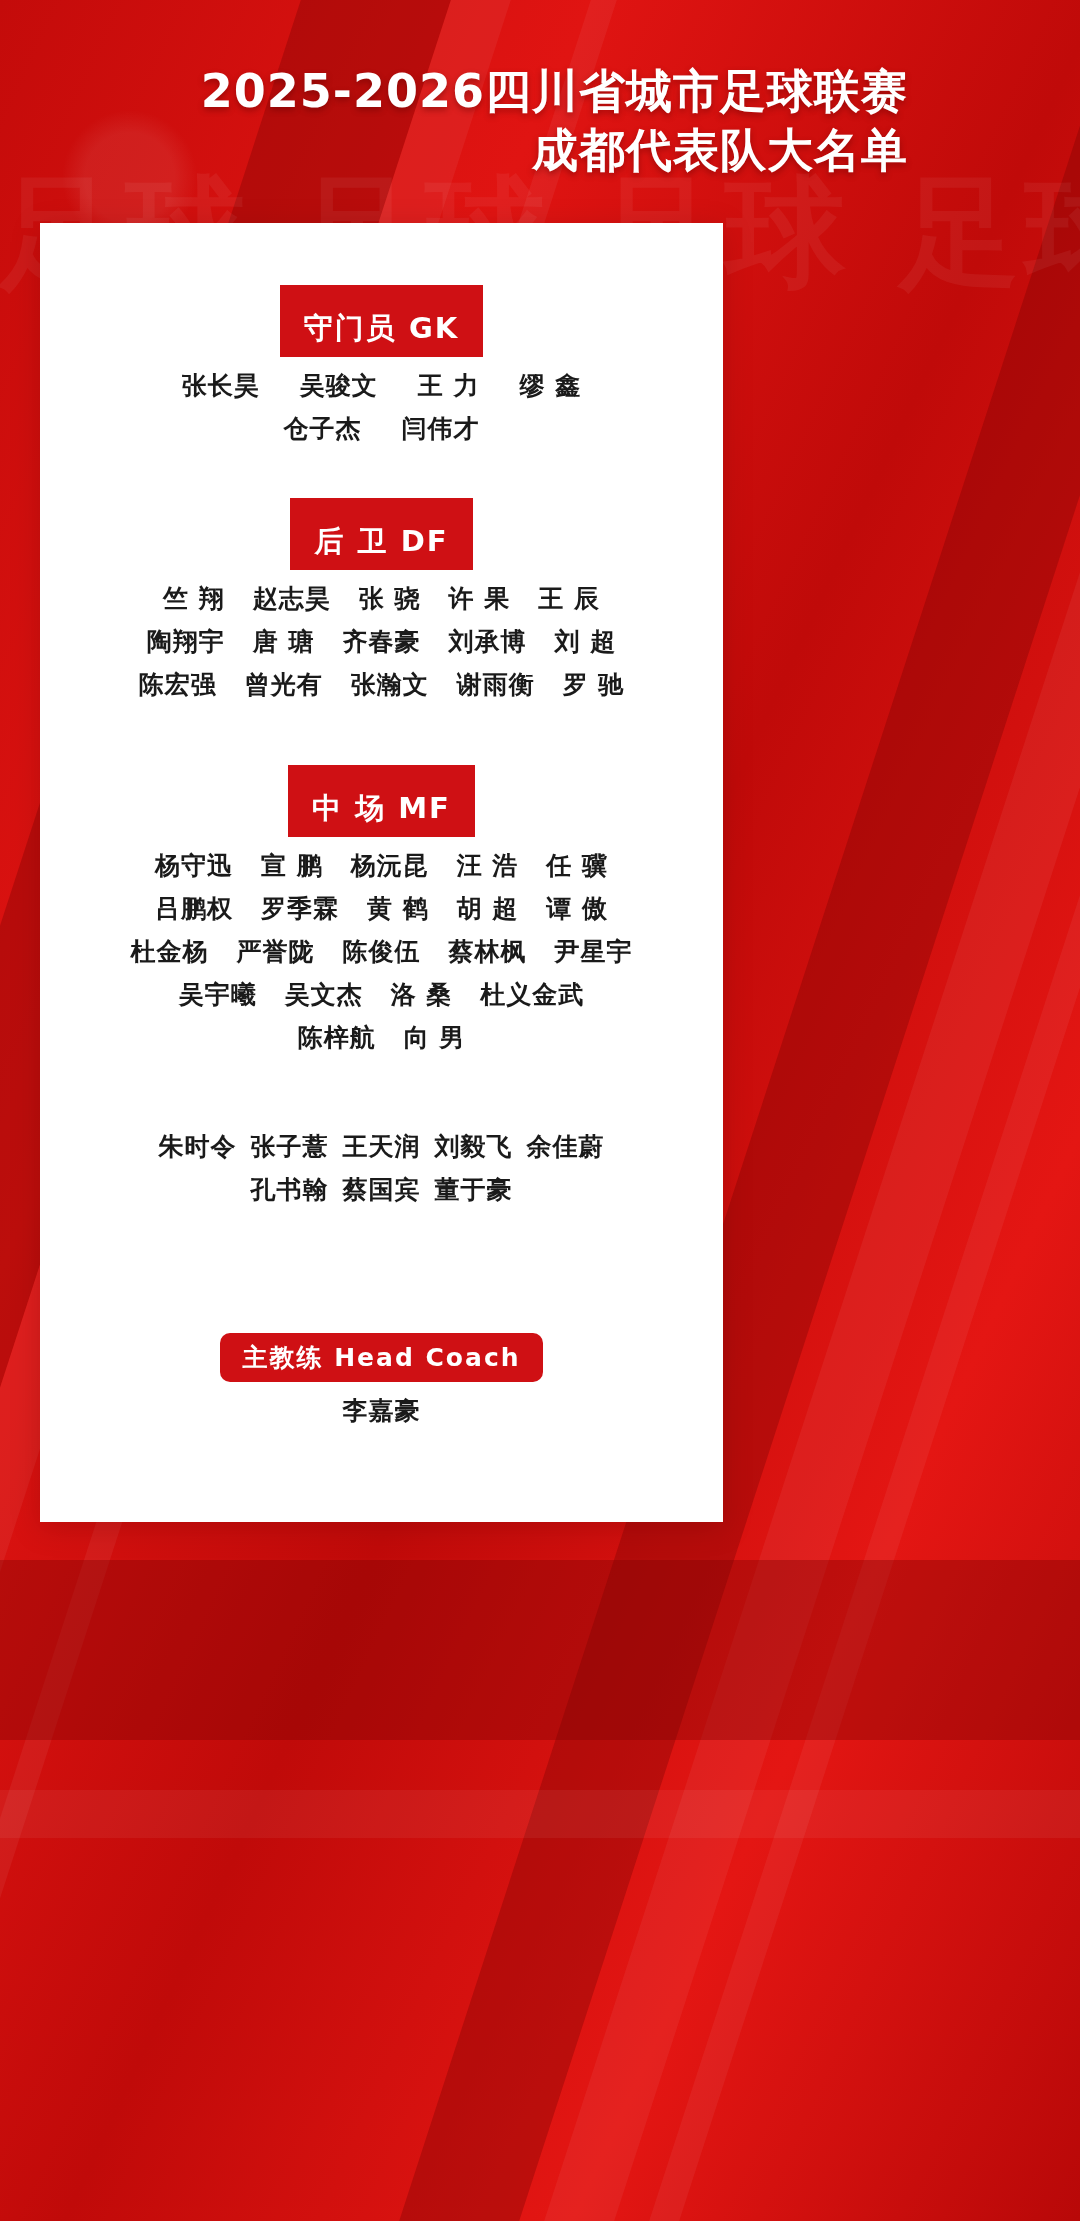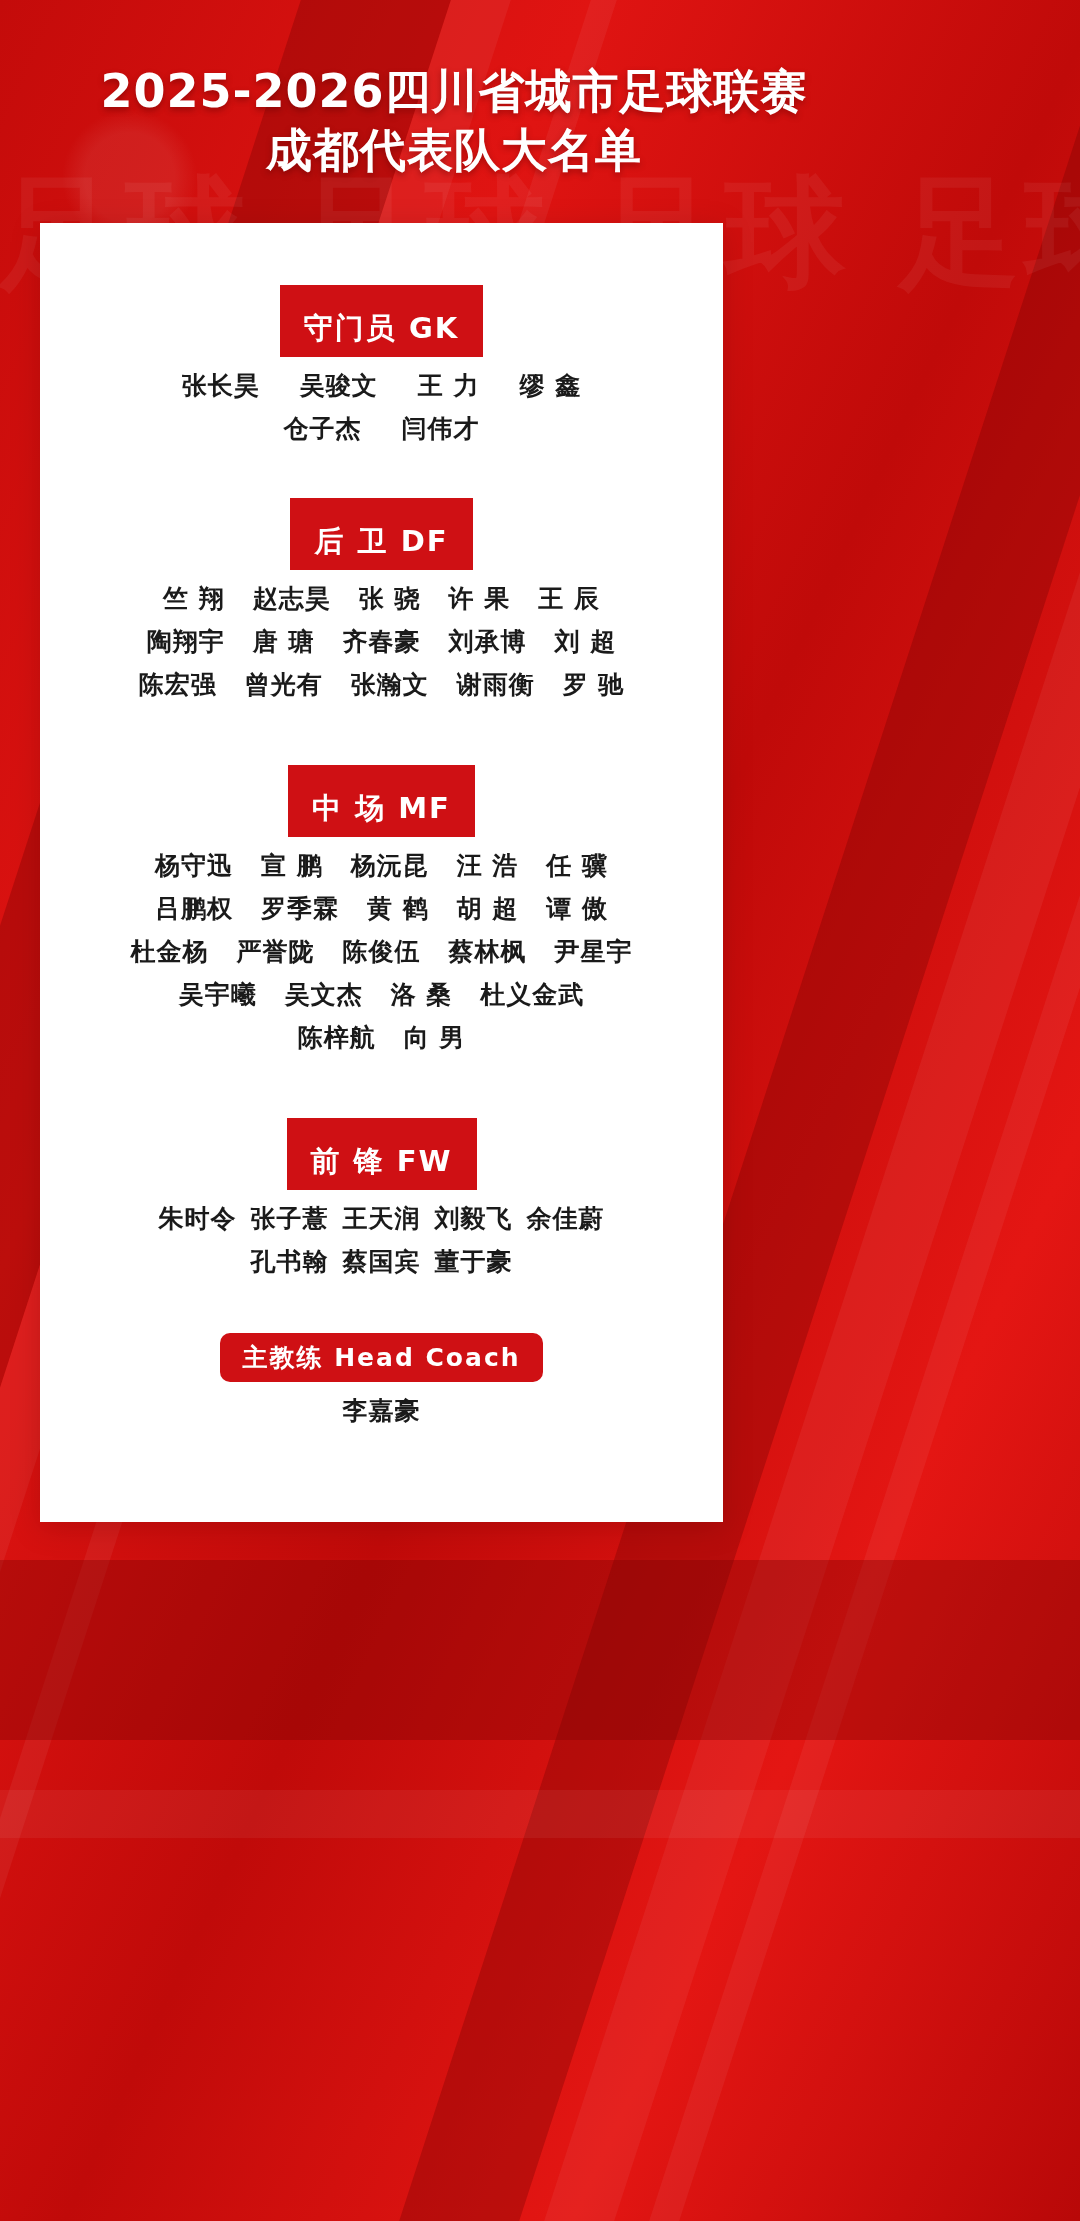--- a/index.html
+++ b/index.html
@@ -46,21 +46,21 @@
     overflow: hidden;
     font-family: "DejaVu Sans", sans-serif;
   }
 
   
   #header {
     position: absolute;
     top: 62px;
     left: 0;
     width: 908px;
-    text-align: center;
+    text-align: right;
     z-index: 5;
   }
   #header .line {
     color: #ffffff;
     font-weight: bold;
     font-size: 46px;
     letter-spacing: 1px;
     line-height: 1.28;
     text-shadow: 0 3px 6px rgba(90,0,0,0.45);
     font-family: "DejaVu Sans", "Liberation Sans", sans-serif;
@@ -212,21 +212,21 @@
           <span class="name">吴宇曦</span>
           <span class="name">吴文杰</span>
           <span class="name">洛 桑</span>
           <span class="name">杜义金武</span>
         </div>
         <div class="row">
           <span class="name">陈梓航</span>
           <span class="name">向 男</span>
         </div>
       </div></div>
-  <div class="section" id="sec-fw"><div class="section-title">前 锋 FW</div><div class="rows">
+  <div class="section" id="sec-fw"><div class="rows">
         <div class="row">
           <span class="name">朱时令</span>
           <span class="name">张子薏</span>
           <span class="name">王天润</span>
           <span class="name">刘毅飞</span>
           <span class="name">余佳蔚</span>
         </div>
         <div class="row">
           <span class="name">孔书翰</span>
           <span class="name">蔡国宾</span>

